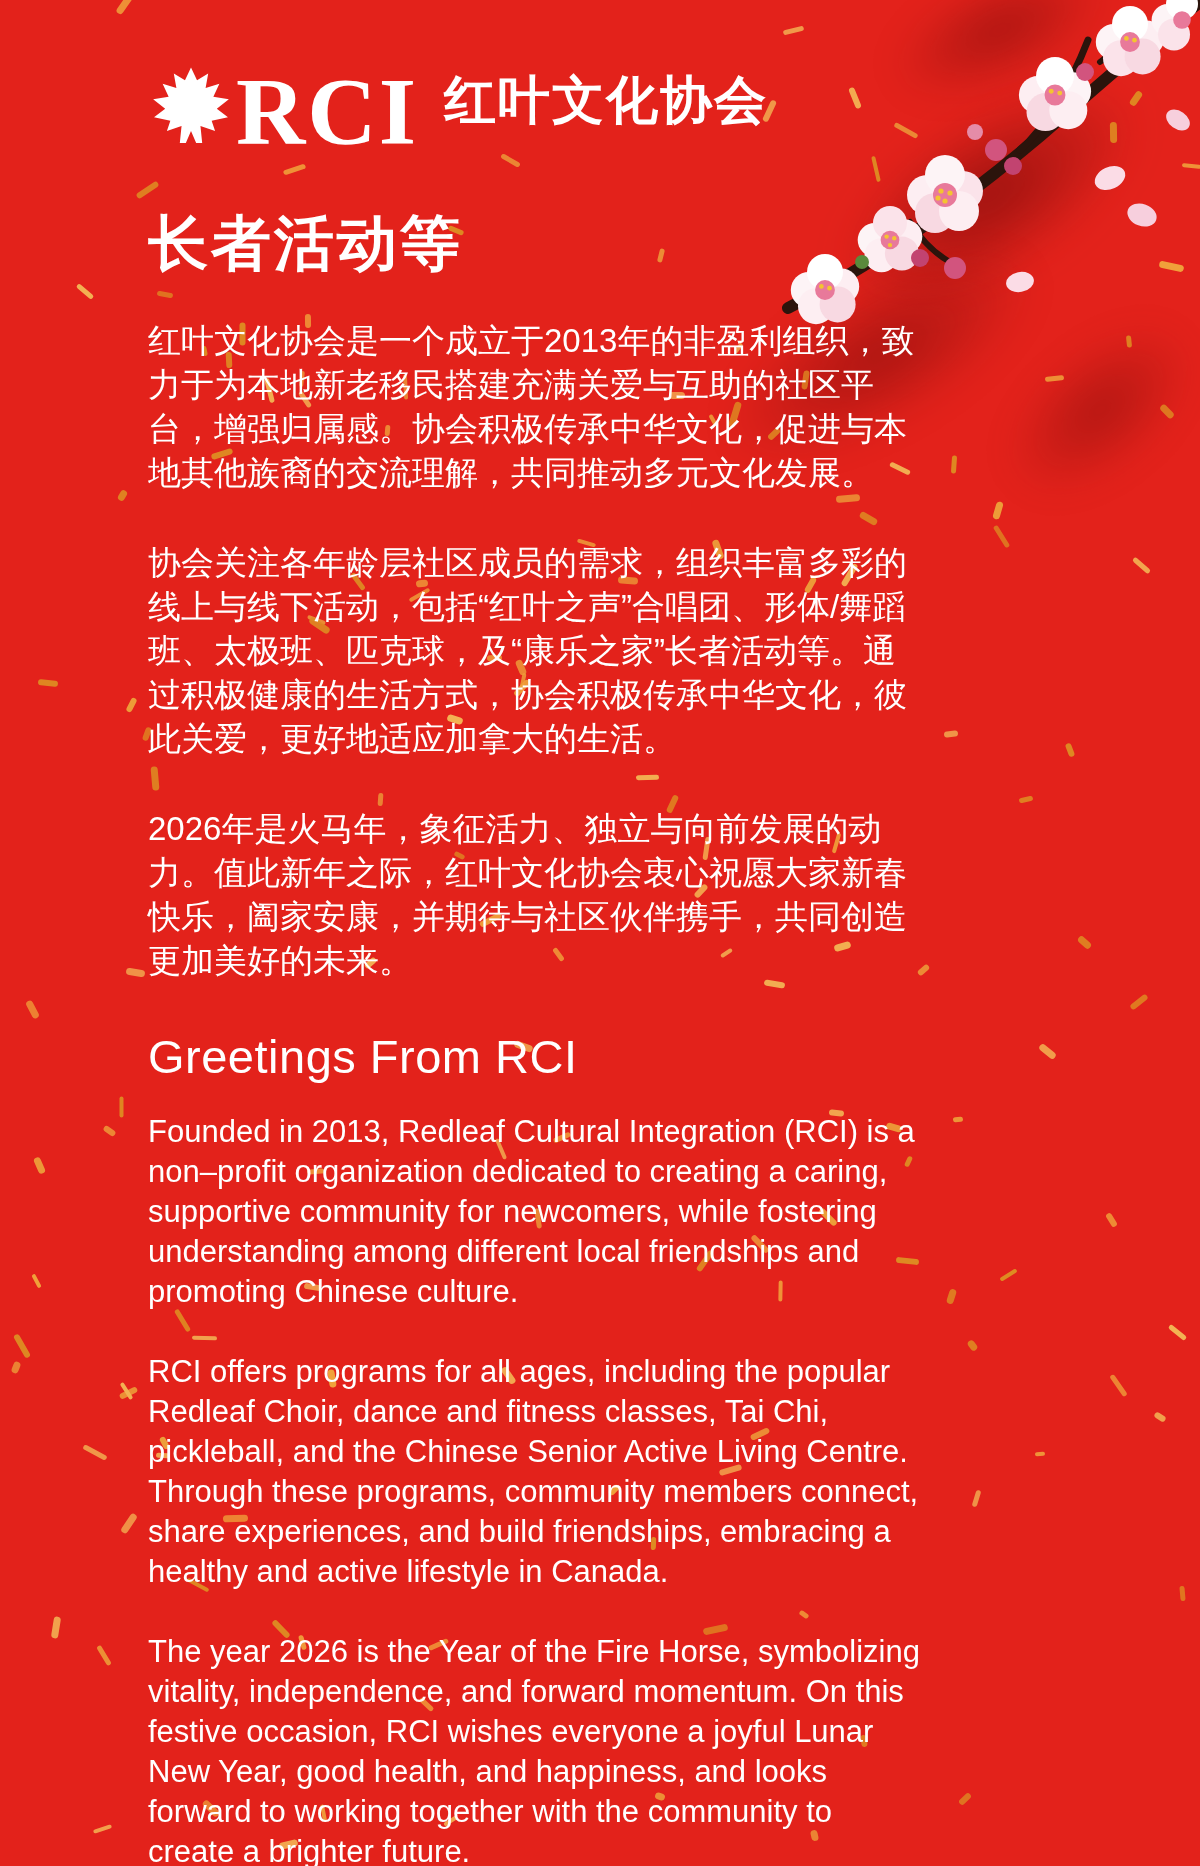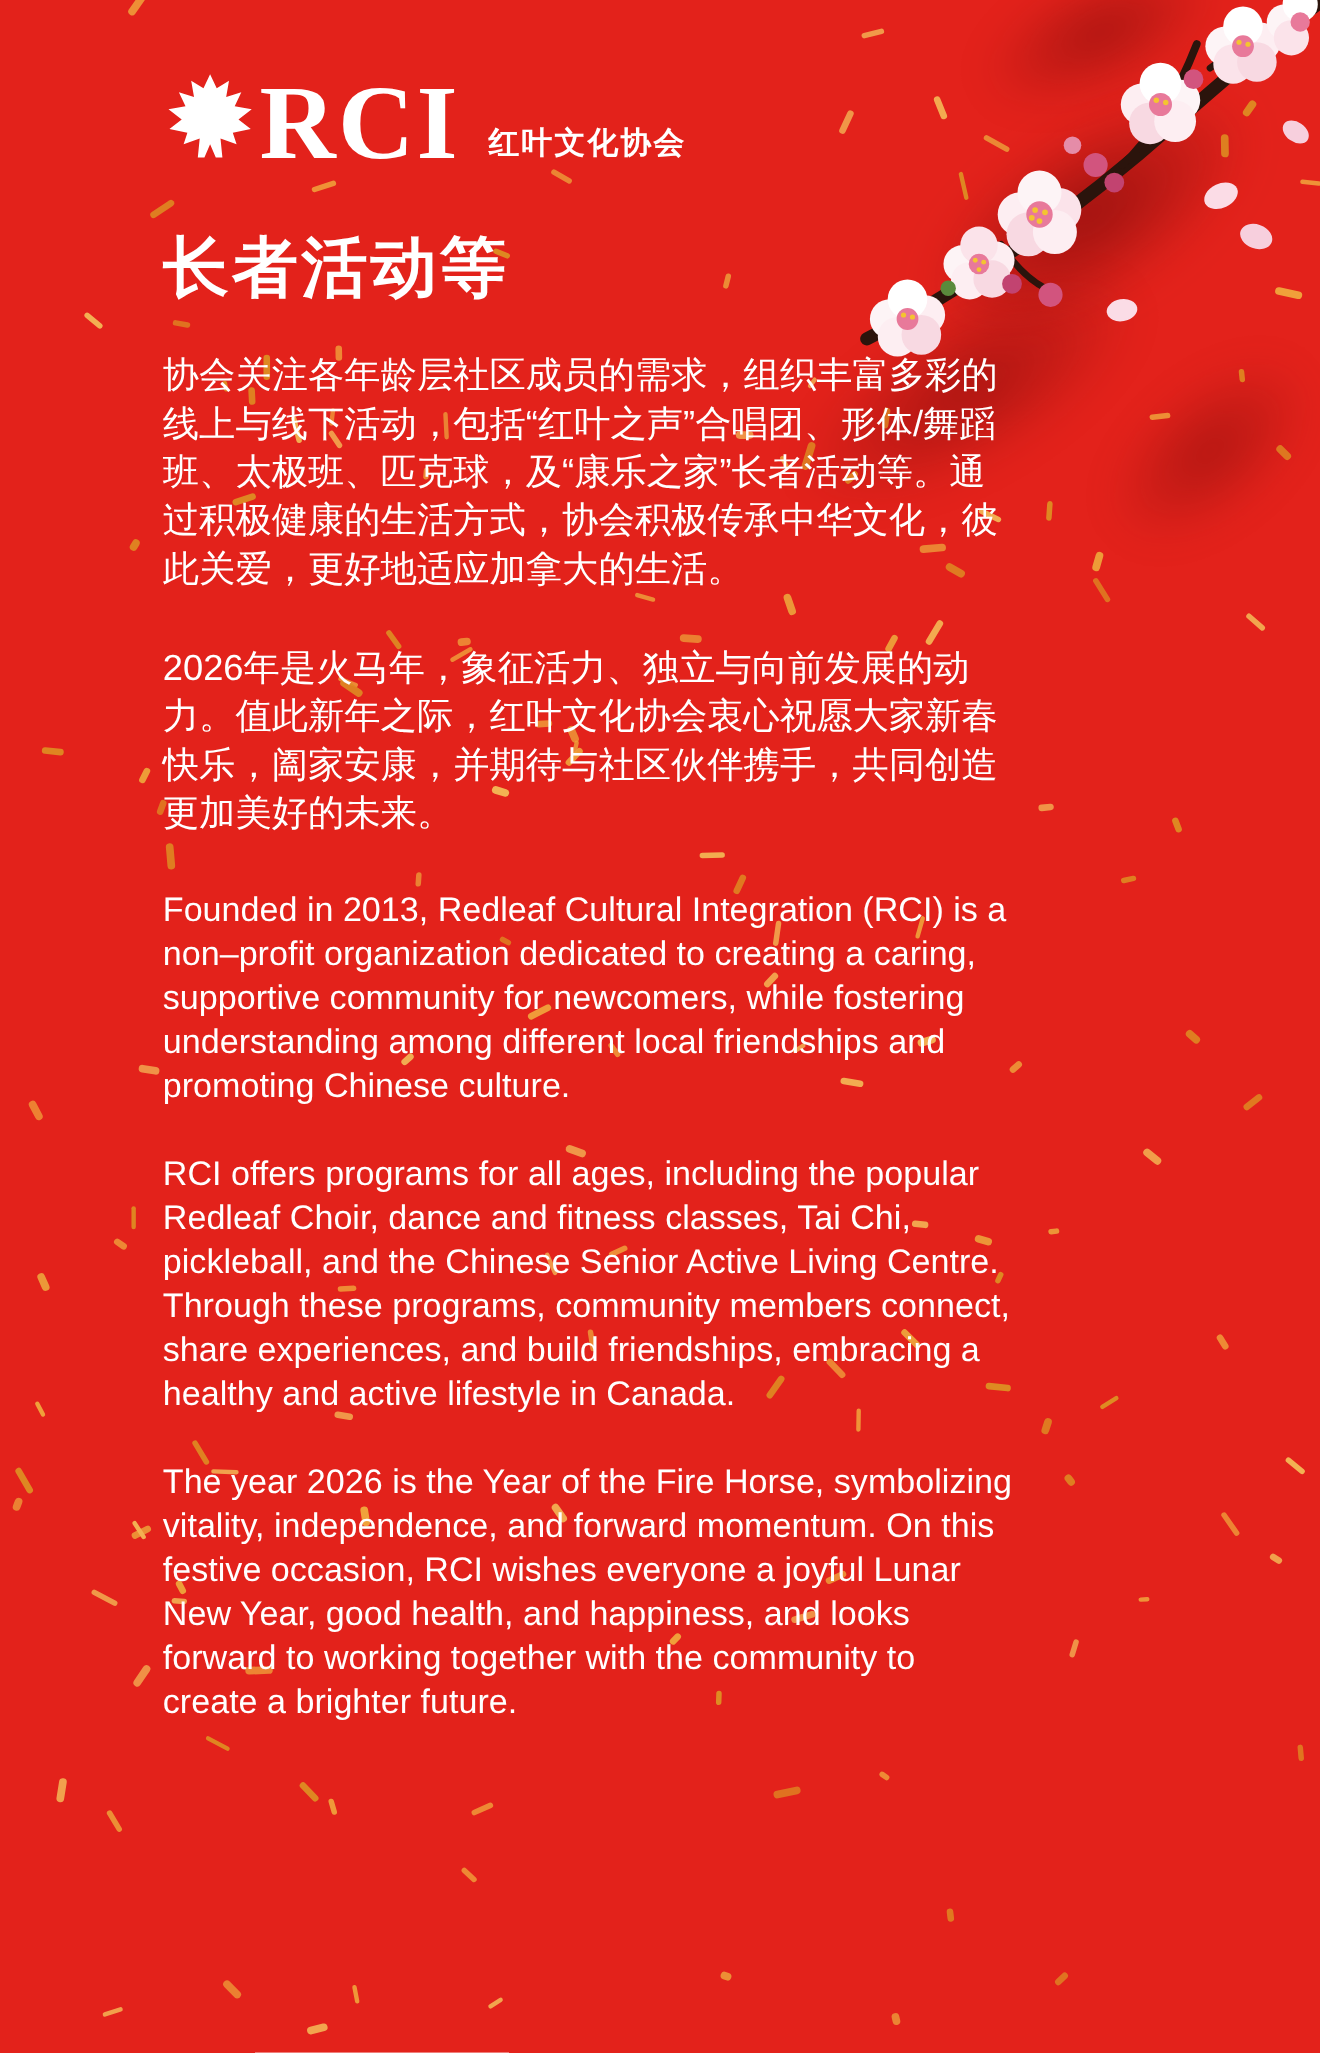--- a/index.html
+++ b/index.html
@@ -34,21 +34,21 @@
   .content{
     position:absolute;left:148px;top:0;width:775px;z-index:5;
     color:#ffffff;
   }
   .logo-row{display:flex;align-items:flex-end;margin-top:64px;}
   .logo-leaf{width:86px;height:86px;margin-right:2px;margin-bottom:2px;}
   .logo-acronym{
     font-family:"Liberation Serif","DejaVu Serif",serif;
     font-weight:bold;font-size:96px;line-height:0.82;letter-spacing:2px;
   }
-  .logo-cn{font-size:28px;font-weight:bold;margin-left:26px;margin-bottom:3px;letter-spacing:2px;}
+  .logo-cn{font-size:52px;font-weight:bold;margin-left:26px;margin-bottom:16px;letter-spacing:2px;}
   .logo-full{
     margin-top:14px;font-size:21px;font-weight:bold;letter-spacing:2.6px;
   }
   .cn-title{margin-top:52px;font-size:60px;font-weight:bold;letter-spacing:3px;}
   .cn-paragraphs{margin-top:34px;}
   .cn-paragraphs p{
     margin:0 0 46px 0;
     font-size:33px;line-height:44px;font-weight:500;
     text-align:left;
   }
@@ -315,24 +315,26 @@
       <svg class="logo-leaf" viewBox="0 0 100 100">
         <path fill="#ffffff" d="M50 4 L57 19 L70 11 L67 28 L83 23 L76 38 L94 41 L80 52 L93 62 L74 66 L78 78 L61 72 L63 92 L56 92 L50 78 L44 92 L37 92 L39 72 L22 78 L26 66 L7 62 L20 52 L6 41 L24 38 L17 23 L33 28 L30 11 L43 19 Z"></path>
       </svg>
       <div class="logo-acronym">RCI</div>
       <div class="logo-cn">红叶文化协会</div>
     </div>
 
     <div class="cn-title">长者活动等</div>
 
     <div class="cn-paragraphs">
+      <p>红叶文化协会是一个成立于2013年的非盈利组织，致力于为本地新老移民搭建充满关爱与互助的社区平台，增强归属感。协会积极传承中华文化，促进与本地其他族裔的交流理解，共同推动多元文化发展。</p>
       <p>协会关注各年龄层社区成员的需求，组织丰富多彩的线上与线下活动，包括“红叶之声”合唱团、形体/舞蹈班、太极班、匹克球，及“康乐之家”长者活动等。通过积极健康的生活方式，协会积极传承中华文化，彼此关爱，更好地适应加拿大的生活。</p>
       <p>2026年是火马年，象征活力、独立与向前发展的动力。值此新年之际，红叶文化协会衷心祝愿大家新春快乐，阖家安康，并期待与社区伙伴携手，共同创造更加美好的未来。</p>
     </div>
 
+    <div class="en-title">Greetings From RCI</div>
 
     <div class="en-paragraphs">
       <p>Founded in 2013, Redleaf Cultural Integration (RCI) is a non–profit organization dedicated to creating a caring, supportive community for newcomers, while fostering understanding among different local friendships and promoting Chinese culture.</p>
       <p>RCI offers programs for all ages, including the popular Redleaf Choir, dance and fitness classes, Tai Chi, pickleball, and the Chinese Senior Active Living Centre. Through these programs, community members connect, share experiences, and build friendships, embracing a healthy and active lifestyle in Canada.</p>
       <p>The year 2026 is the Year of the Fire Horse, symbolizing vitality, independence, and forward momentum. On this festive occasion, RCI wishes everyone a joyful Lunar New Year, good health, and happiness, and looks forward to working together with the community to create a brighter future.</p>
     </div>
   </div>
 
 </div>
 

